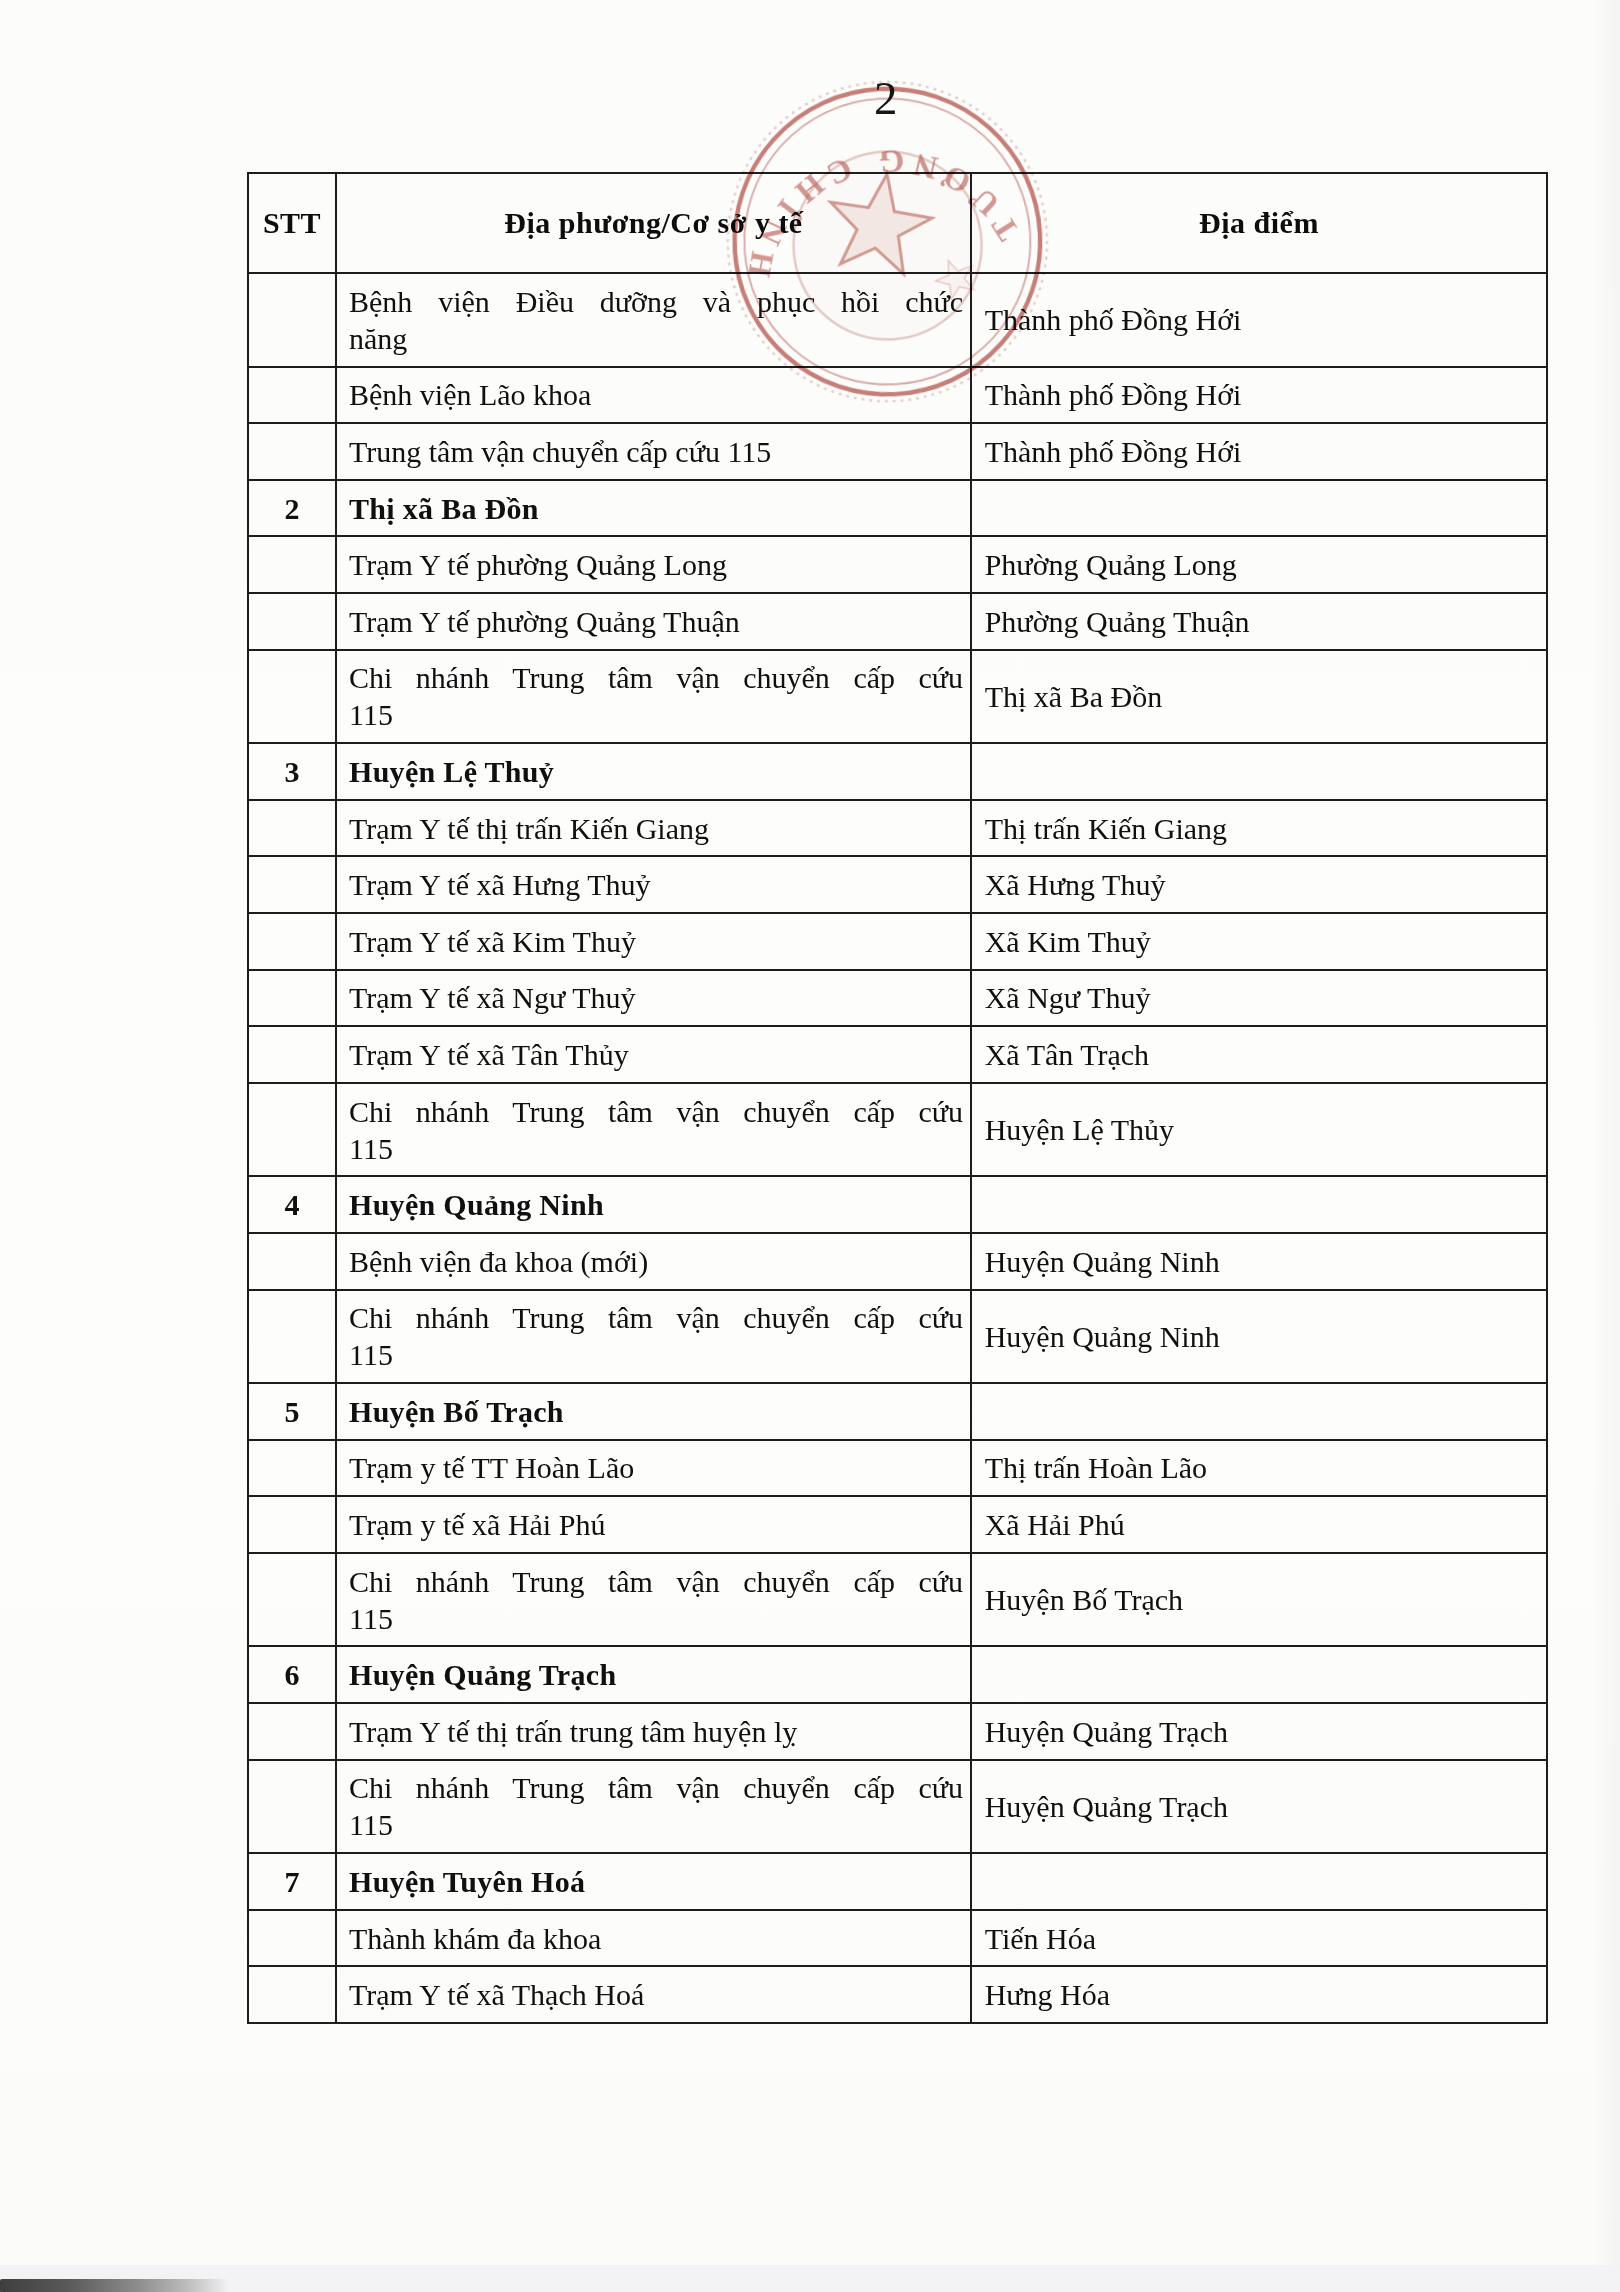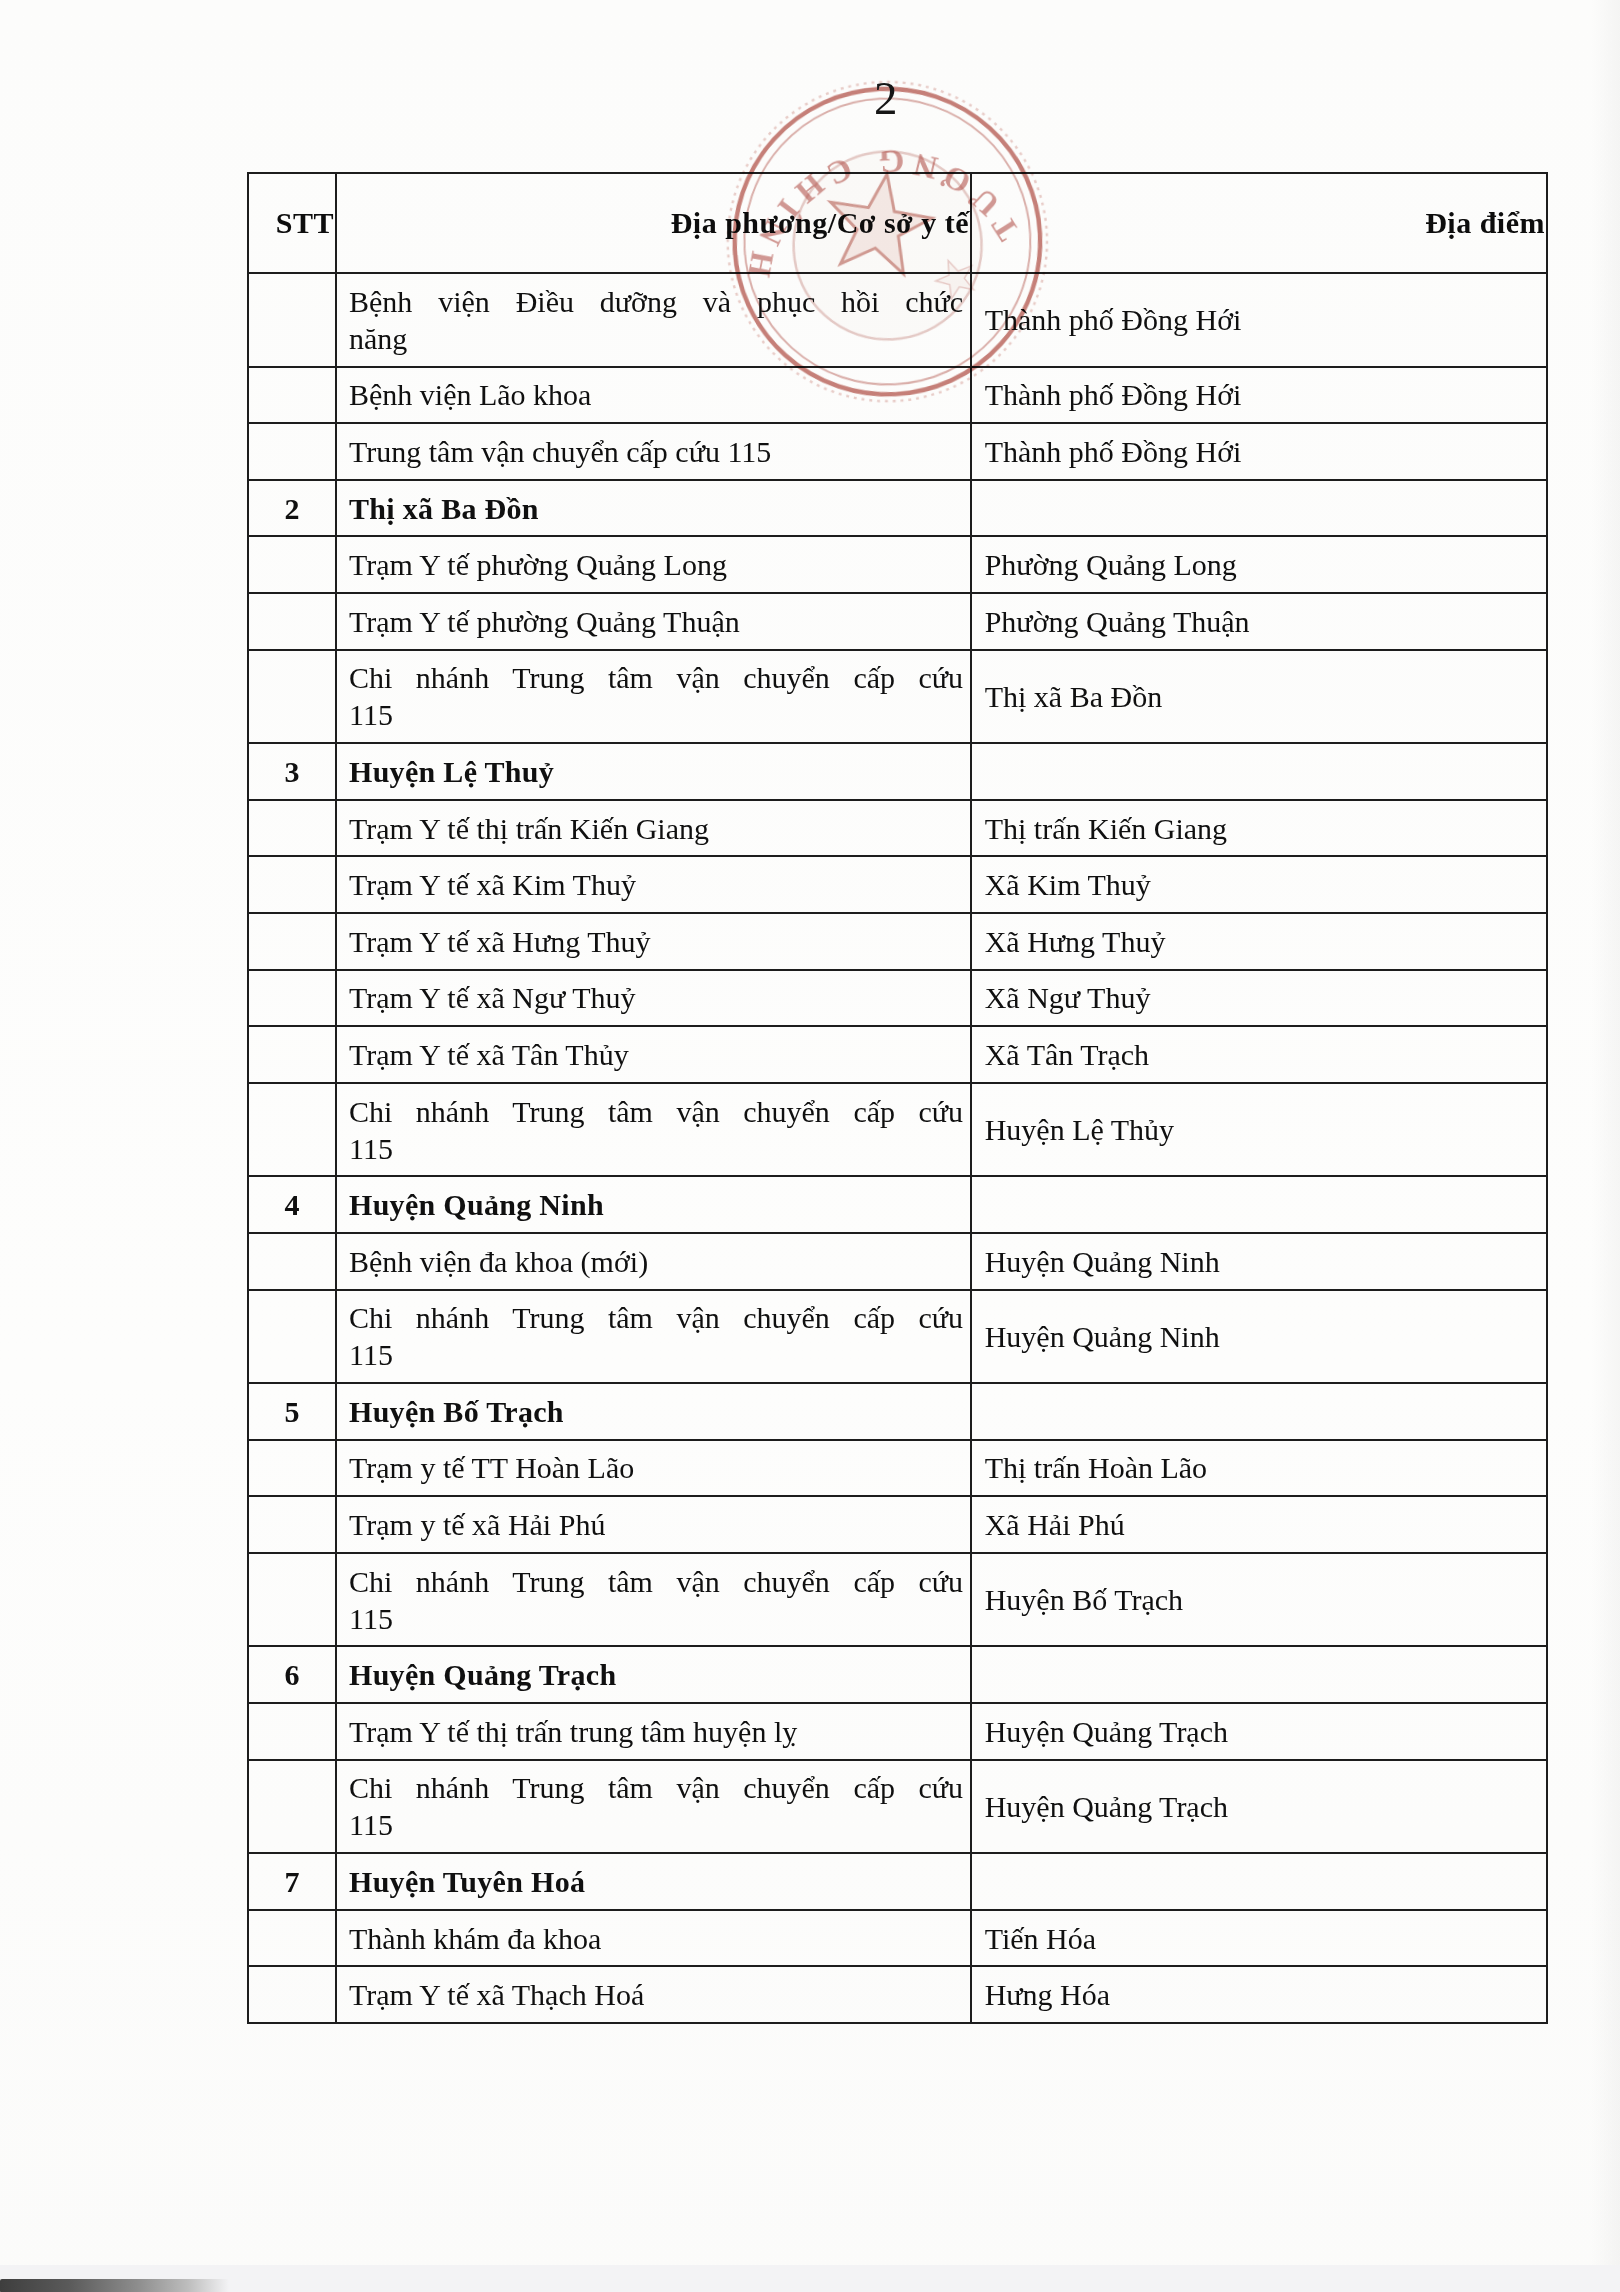--- a/index.html
+++ b/index.html
@@ -28,21 +28,21 @@
   }
   .tbl col.c1{width:88px;}
   .tbl col.c2{width:635px;}
   .tbl col.c3{width:576px;}
   .tbl th,.tbl td{
     border:2px solid #1d1d1d;
     vertical-align:middle;
     font-size:30px;
   }
   .tbl th{
-    height:96px;font-weight:bold;text-align:right;
+    height:96px;font-weight:bold;text-align:center;
     color:#0d0d0d;letter-spacing:0.5px;
   }
   .tbl td{line-height:37px;padding:8.8px 7.8px;color:#101010;}
   td.c-stt{text-align:center;font-weight:bold;}
   td.c-fac{padding-left:12px;padding-right:6.9px;}
   td.c-fac .j{text-align:justify;text-align-last:justify;}
   td.c-loc{padding-left:12.7px;border-radius:19px;}
   tr.group td.c-fac{font-weight:bold;letter-spacing:0.3px;}
   .scan-strip{
     position:absolute;left:0;right:0;top:2265px;height:27.4px;
@@ -146,27 +146,27 @@
     <td class="c-fac">Huyện Lệ Thuỷ</td>
     <td class="c-loc"></td>
   </tr>
         <tr>
     <td class="c-stt"></td>
     <td class="c-fac">Trạm Y tế thị trấn Kiến Giang</td>
     <td class="c-loc">Thị trấn Kiến Giang</td>
   </tr>
         <tr>
     <td class="c-stt"></td>
+    <td class="c-fac">Trạm Y tế xã Hưng Thuỷ</td>
+    <td class="c-loc">Xã Hưng Thuỷ</td>
+  </tr>
+        <tr>
+    <td class="c-stt"></td>
     <td class="c-fac">Trạm Y tế xã Kim Thuỷ</td>
     <td class="c-loc">Xã Kim Thuỷ</td>
-  </tr>
-        <tr>
-    <td class="c-stt"></td>
-    <td class="c-fac">Trạm Y tế xã Hưng Thuỷ</td>
-    <td class="c-loc">Xã Hưng Thuỷ</td>
   </tr>
         <tr>
     <td class="c-stt"></td>
     <td class="c-fac">Trạm Y tế xã Ngư Thuỷ</td>
     <td class="c-loc">Xã Ngư Thuỷ</td>
   </tr>
         <tr>
     <td class="c-stt"></td>
     <td class="c-fac">Trạm Y tế xã Tân Thủy</td>
     <td class="c-loc">Xã Tân Trạch</td>

